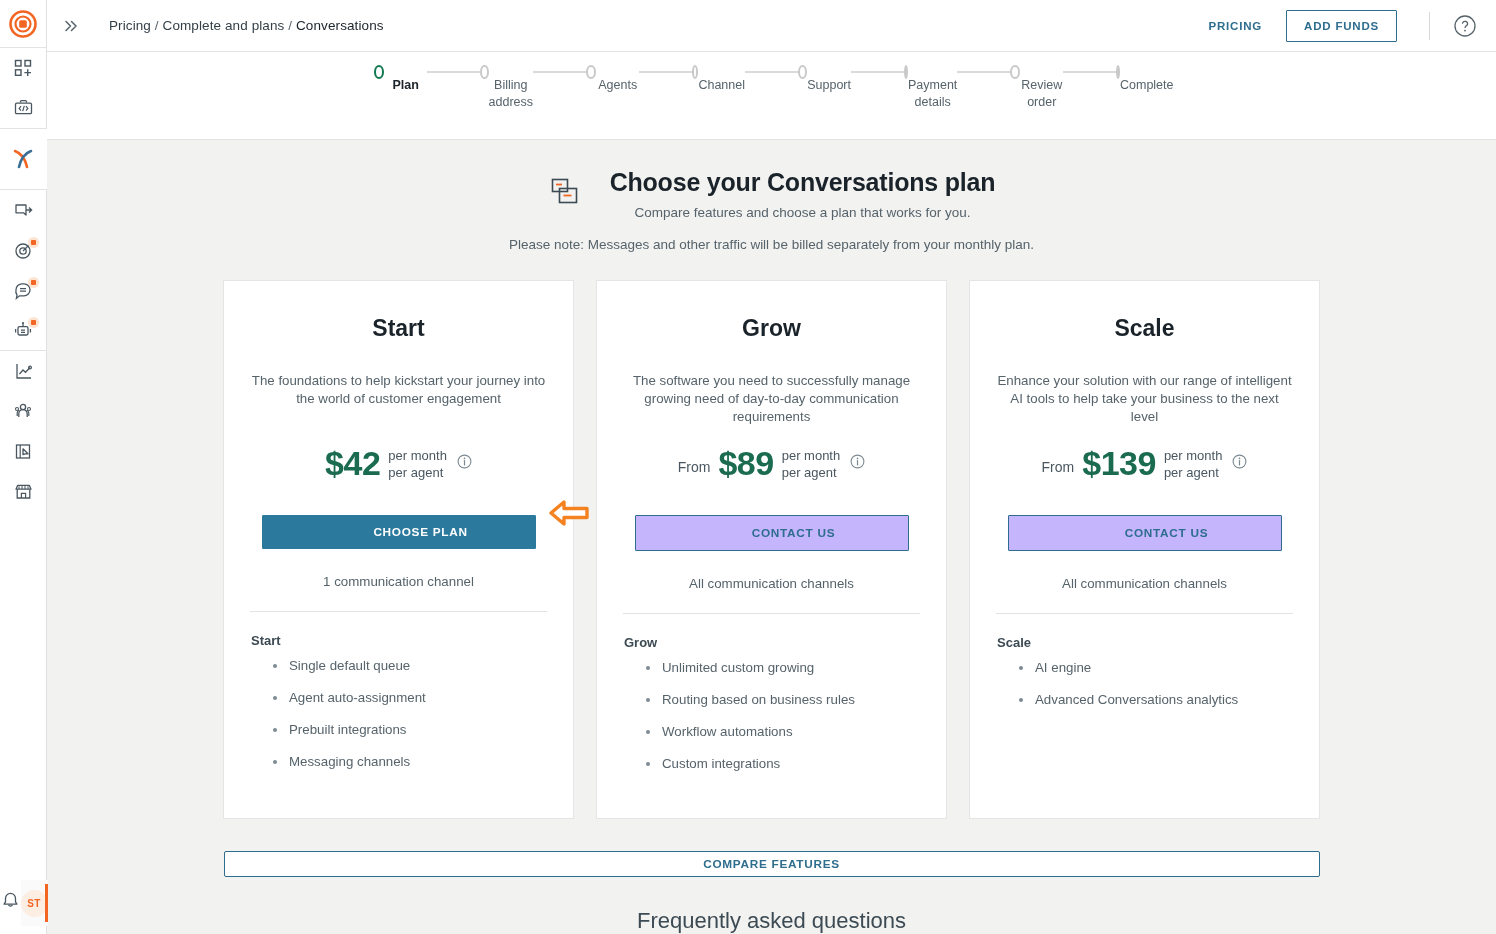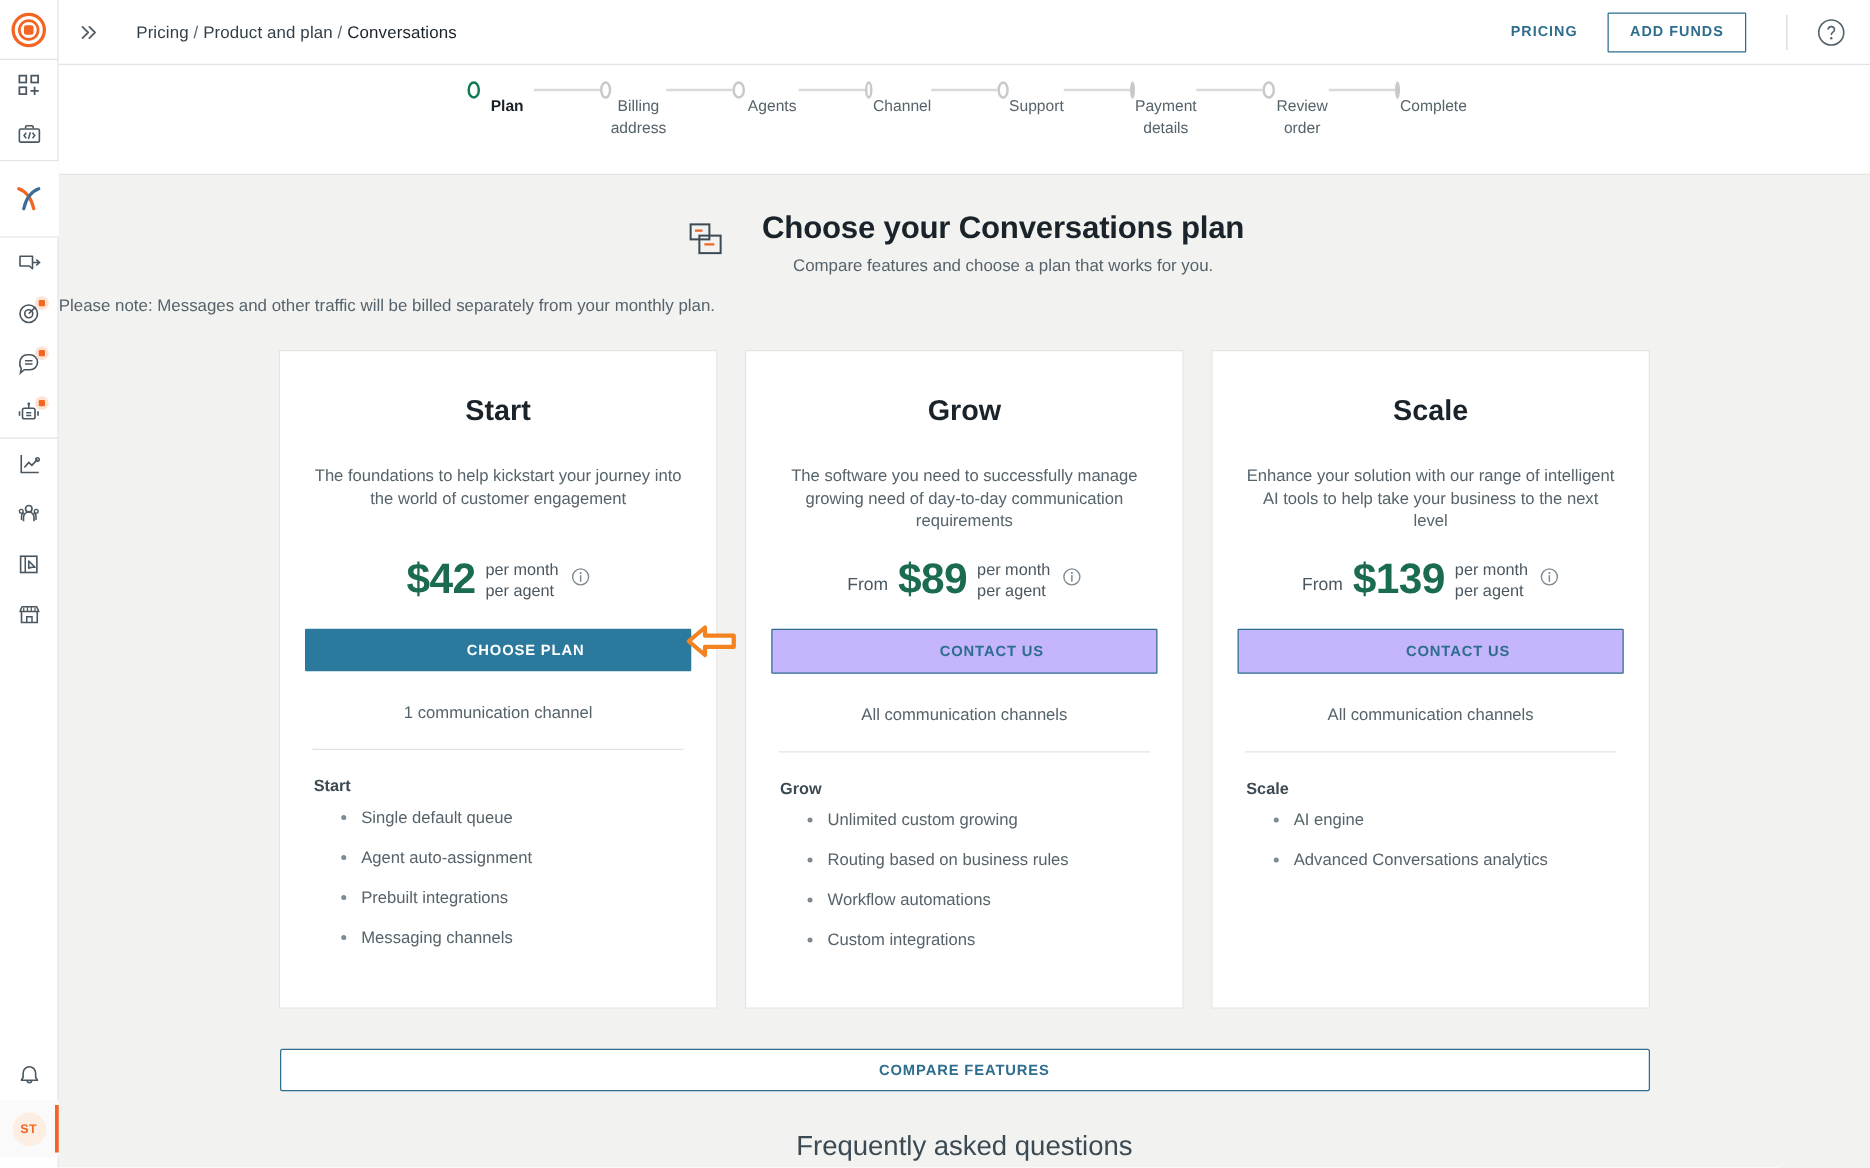--- a/index.html
+++ b/index.html
@@ -35,21 +35,21 @@
     position: absolute; top: 7px; right: 8px;
     width: 11px; height: 11px; border-radius: 50%;
     background: #fde3d2;
     display: flex; align-items: center; justify-content: center;
   }
   .sb-badge::before {
     content: ""; width: 5px; height: 5px;
     background: #f26522; border-radius: 1px;
   }
   .sb-spacer { flex: 1 1 auto; }
-  .sb-bottom { width: 47px; display: flex; flex-direction: column; align-items: flex-start; padding-bottom: 8px; }
+  .sb-bottom { width: 47px; display: flex; align-items: flex-start; padding-bottom: 8px; }
   .avatar-cell {
     width: 47px; height: 46px; position: relative;
     display: flex; align-items: center; justify-content: center;
     background: #fafafa;
   }
   .avatar-cell::after {
     content: ""; position: absolute; right: 0; top: 4px; bottom: 4px;
     width: 3px; background: #f26522;
   }
   .avatar {
@@ -118,42 +118,42 @@
   .content {
     flex: 1 1 auto; background: #f2f2f0; overflow: hidden;
     display: flex; flex-direction: column; align-items: center;
   }
   .page-head { margin-top: 28px; text-align: center; width: 100%; }
   .head-row { display: flex; align-items: flex-start; justify-content: center; gap: 26px; }
   .head-icon { margin-top: 8px; }
   .head-texts { text-align: center; }
   .page-title { font-size: 25px; font-weight: bold; color: #1b232a; letter-spacing: -.2px; }
   .page-sub { font-size: 13.5px; color: #56636b; margin-top: 8px; }
-  .page-note { font-size: 13.5px; color: #56636b; margin-top: 17px; text-align: left; }
+  .page-note { font-size: 13.5px; color: #56636b; margin-top: 17px; text-align: center; }
 
   
   .cards { display: flex; gap: 22px; margin-top: 28px; }
   .card {
     width: 351px; min-height: 520px;
     background: #fff; border: 1px solid #e5e5e5;
     padding: 26px 27px 30px;
     display: flex; flex-direction: column; align-items: center;
   }
   .card-title { font-size: 23px; font-weight: bold; color: #1b232a; margin-top: 8px; }
   .card-desc {
     font-size: 13.3px; color: #56636b; text-align: center;
     line-height: 18px; margin-top: 30px; min-height: 54px;
   }
   .price-row { display: flex; align-items: center; justify-content: center; gap: 8px; margin-top: 18px; }
   .price-from { font-size: 14px; color: #4a5760; align-self: flex-end; margin-bottom: 8px; }
   .price-amount { font-size: 34px; font-weight: bold; color: #1a6b4f; letter-spacing: -.5px; }
   .price-unit { font-size: 13px; color: #4a5760; line-height: 17px; }
   .info-icon { margin-left: 2px; cursor: pointer; }
   .cta {
-    width: 309px; height: 34px; margin-top: 20px;
+    width: 274px; height: 34px; margin-top: 32px;
     display: flex; align-items: center; justify-content: center;
     font-size: 11.8px; font-weight: bold; letter-spacing: .7px;
     cursor: pointer; border-radius: 1px; padding-left: 44px;
   }
   .cta.filled { background: #2b7a9e; color: #fff; border: 1px solid #2b7a9e; }
   .cta.outline { background: #c4b5fd; color: #2e6d8e; border: 1px solid #2e6d8e; height: 36px; }
   .channels { font-size: 13.3px; color: #56636b; margin-top: 25px; }
   .card-sep { width: 297px; height: 1px; background: #e3e3e3; margin-top: 22px; }
   .feat-title { align-self: flex-start; font-size: 13px; font-weight: bold; color: #3c4a53; margin-top: 21px; }
   .feat-list { align-self: flex-start; margin-top: 10px; padding-left: 22px; }
@@ -309,21 +309,21 @@
 
     <div class="topbar">
       <div class="expand-icon">
         <svg width="18" height="18" viewBox="0 0 18 18">
           <path d="M4 4.5L8.5 9 4 13.5M9.5 4.5L14 9l-4.5 4.5" fill="none" stroke="#56636b" stroke-width="1.5" stroke-linecap="round" stroke-linejoin="round"></path>
         </svg>
       </div>
       <div class="breadcrumb">
         <span class="crumb">Pricing</span>
         <span class="sep">/</span>
-        <span class="crumb">Product and plan</span>
+        <span class="crumb">Complete and plans</span>
         <span class="sep">/</span>
         <span class="current">Conversations</span>
       </div>
       <div class="top-right">
         <div class="pricing-link">PRICING</div>
         <div class="add-funds-btn">ADD FUNDS</div>
         <div class="vdiv"></div>
         <div class="help-icon">
           <svg width="26" height="26" viewBox="0 0 26 26">
             <circle cx="13" cy="13" r="10" fill="none" stroke="#56636b" stroke-width="1.3"></circle>

